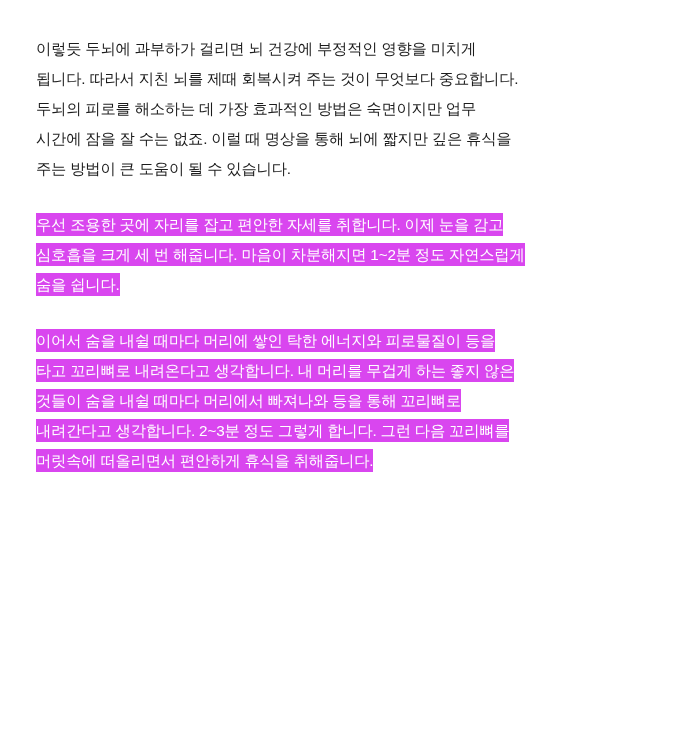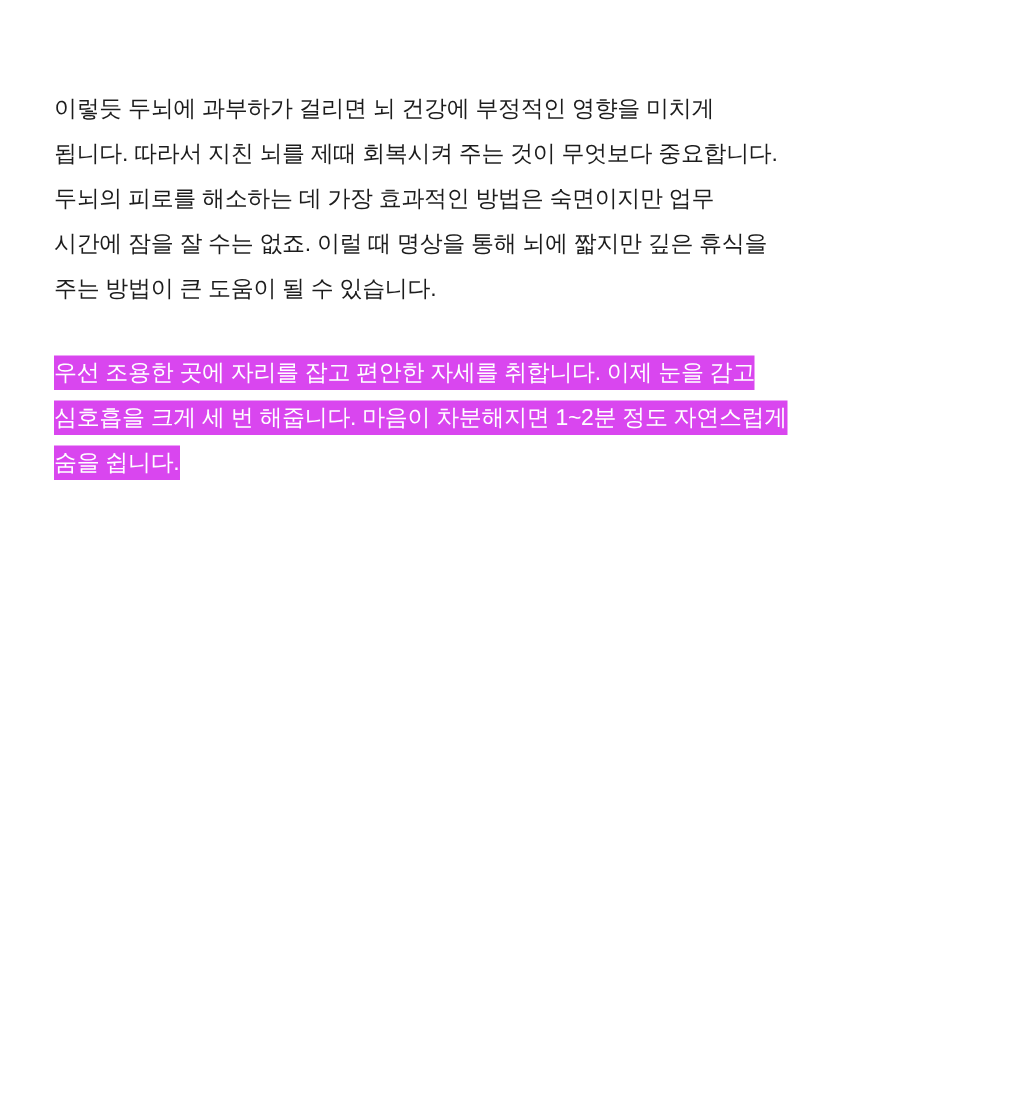--- a/index.html
+++ b/index.html
@@ -11,21 +11,20 @@
     width: 679px;
     height: 733px;
     font-family: "Liberation Sans", sans-serif;
     color: #1c1c1c;
     overflow: hidden;
   }
   .article {
     padding: 34px 36px 0 36px;
     box-sizing: border-box;
     width: 561px;
-    margin-top: 24px;
   }
   .para {
     font-size: 15.3px;
     line-height: 30px;
     letter-spacing: -0.2px;
     margin: 0 0 26px 0;
     word-break: keep-all;
     text-align: left;
   }
   .para:last-child {
@@ -44,13 +43,14 @@
   .run {
     display: inline;
   }
 </style>
 </head>
 <body>
 
 <div class="article">
   <p class="para"><span class="run">이렇듯 두뇌에 과부하가 걸리면 뇌 건강에 부정적인 영향을 미치게 됩니다. 따라서 지친 뇌를 제때 회복시켜 주는 것이 무엇보다 중요합니다. 두뇌의 피로를 해소하는 데 가장 효과적인 방법은 숙면이지만 업무 시간에 잠을 잘 수는 없죠. 이럴 때 명상을 통해 뇌에 짧지만 깊은 휴식을 주는 방법이 큰 도움이 될 수 있습니다.</span></p>
   <p class="para highlight"><span class="run">우선 조용한 곳에 자리를 잡고 편안한 자세를 취합니다. 이제 눈을 감고 심호흡을 크게 세 번 해줍니다. 마음이 차분해지면 1~2분 정도 자연스럽게 숨을 쉽니다.</span></p>
+  <p class="para highlight"><span class="run">이어서 숨을 내쉴 때마다 머리에 쌓인 탁한 에너지와 피로물질이 등을 타고 꼬리뼈로 내려온다고 생각합니다. 내 머리를 무겁게 하는 좋지 않은 것들이 숨을 내쉴 때마다 머리에서 빠져나와 등을 통해 꼬리뼈로 내려간다고 생각합니다. 2~3분 정도 그렇게 합니다. 그런 다음 꼬리뼈를 머릿속에 떠올리면서 편안하게 휴식을 취해줍니다.</span></p>
 </div>
 
 </body></html>

